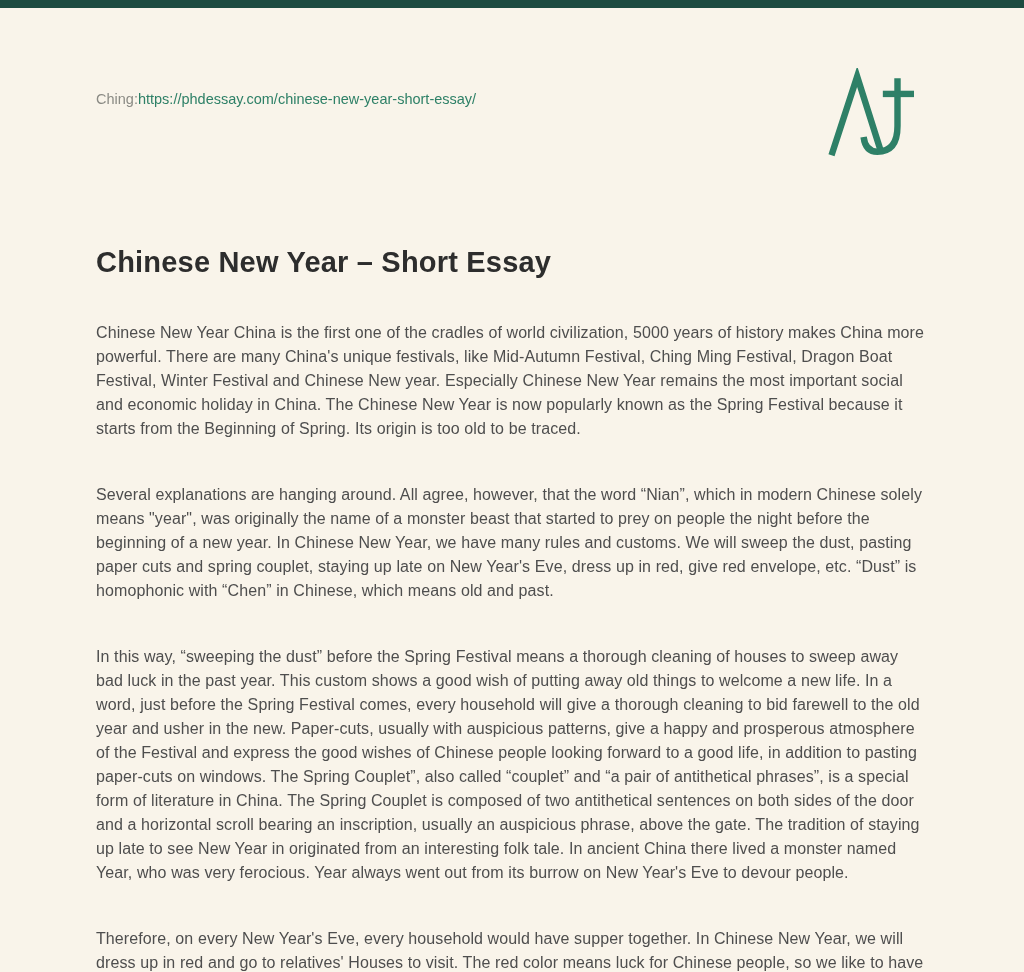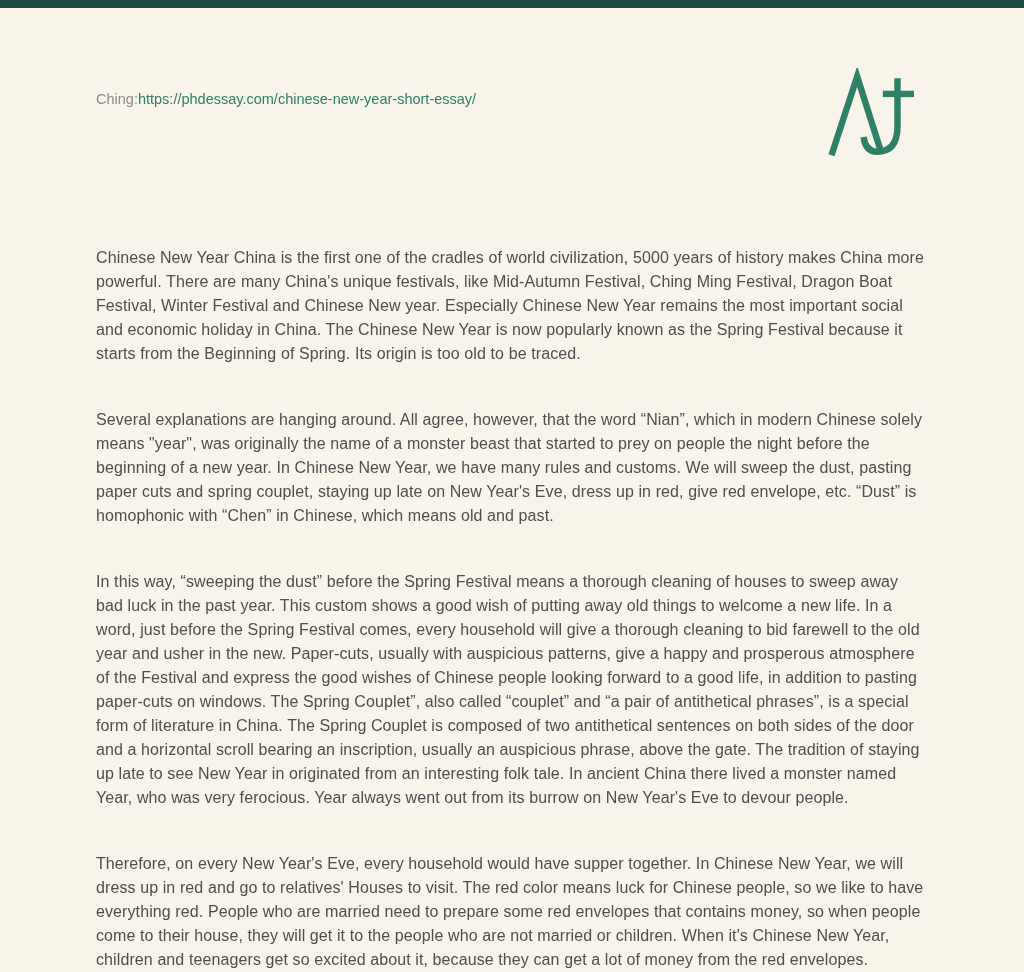--- a/index.html
+++ b/index.html
@@ -93,20 +93,21 @@
     <div class="logo">
       <svg viewBox="0 0 96 100" fill="none" xmlns="http://www.w3.org/2000/svg">
         <path d="M6 94 L34 8 L60 90" stroke="var(--accent)" stroke-width="7" fill="none" stroke-linejoin="miter"></path>
         <path d="M78 10 L78 62 Q78 90 56 90 Q43 90 41 74" stroke="var(--accent)" stroke-width="7" fill="none"></path>
         <path d="M62 27 L96 27" stroke="var(--accent)" stroke-width="7" fill="none"></path>
       </svg>
     </div>
   </header>
 
   <main>
+    <h2 class="essay-title">Chinese New Year – Short Essay</h2>
     <div class="essay-body">
         <p>Chinese New Year China is the first one of the cradles of world civilization, 5000 years of history makes China more powerful. There are many China's unique festivals, like Mid-Autumn Festival, Ching Ming Festival, Dragon Boat Festival, Winter Festival and Chinese New year. Especially Chinese New Year remains the most important social and economic holiday in China. The Chinese New Year is now popularly known as the Spring Festival because it starts from the Beginning of Spring. Its origin is too old to be traced.</p>
         <p>Several explanations are hanging around. All agree, however, that the word “Nian”, which in modern Chinese solely means "year", was originally the name of a monster beast that started to prey on people the night before the beginning of a new year. In Chinese New Year, we have many rules and customs. We will sweep the dust, pasting paper cuts and spring couplet, staying up late on New Year's Eve, dress up in red, give red envelope, etc. “Dust” is homophonic with “Chen” in Chinese, which means old and past.</p>
         <p>In this way, “sweeping the dust” before the Spring Festival means a thorough cleaning of houses to sweep away bad luck in the past year. This custom shows a good wish of putting away old things to welcome a new life. In a word, just before the Spring Festival comes, every household will give a thorough cleaning to bid farewell to the old year and usher in the new. Paper-cuts, usually with auspicious patterns, give a happy and prosperous atmosphere of the Festival and express the good wishes of Chinese people looking forward to a good life, in addition to pasting paper-cuts on windows. The Spring Couplet”, also called “couplet” and “a pair of antithetical phrases”, is a special form of literature in China. The Spring Couplet is composed of two antithetical sentences on both sides of the door and a horizontal scroll bearing an inscription, usually an auspicious phrase, above the gate. The tradition of staying up late to see New Year in originated from an interesting folk tale. In ancient China there lived a monster named Year, who was very ferocious. Year always went out from its burrow on New Year's Eve to devour people.</p>
         <p>Therefore, on every New Year's Eve, every household would have supper together. In Chinese New Year, we will dress up in red and go to relatives' Houses to visit. The red color means luck for Chinese people, so we like to have everything red. People who are married need to prepare some red envelopes that contains money, so when people come to their house, they will get it to the people who are not married or children. When it's Chinese New Year, children and teenagers get so excited about it, because they can get a lot of money from the red envelopes.</p>
       </div>
   </main>
 </div>
 
 </body></html>

